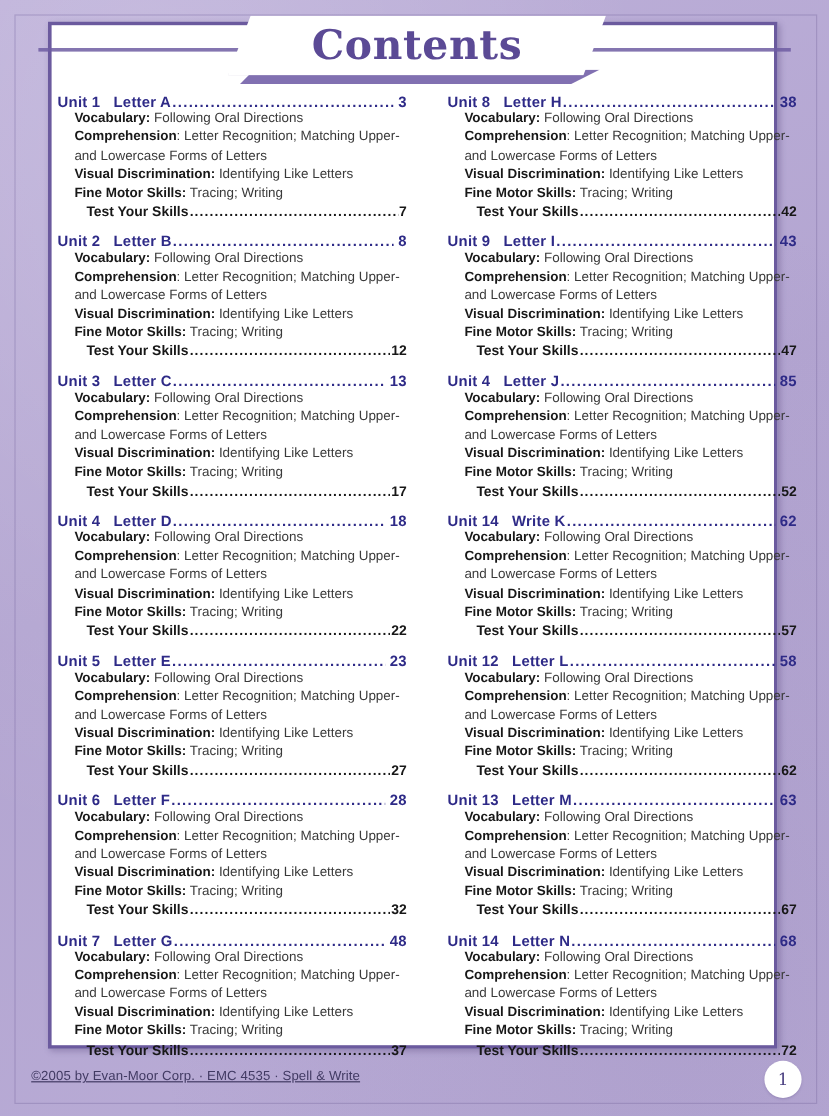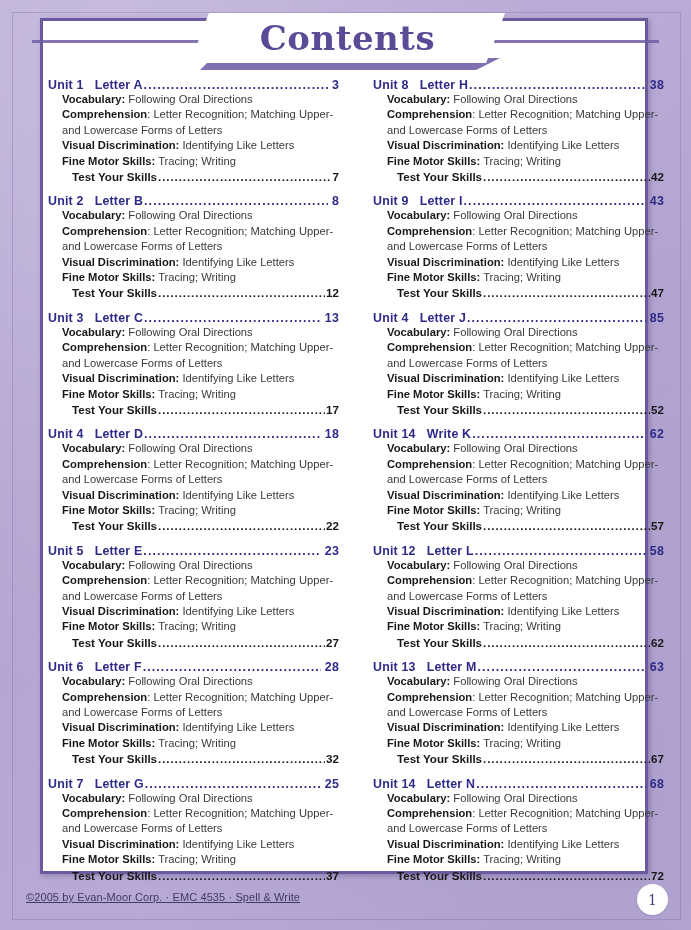--- a/index.html
+++ b/index.html
@@ -234,21 +234,21 @@
           <span>Test Your Skills</span>
           <span class="leader">........................................................................</span>
           <span>32</span>
         </div>
       </div>
       <div class="entry">
         <div class="entry-head">
           <span class="unit">Unit 7</span>
           <span class="ltr">Letter G</span>
           <span class="leader">........................................................................</span>
-          <span class="pg">25</span>
+          <span class="pg">48</span>
         </div>
         <div class="sub"><b>Vocabulary:</b> <span>Following Oral Directions</span></div>
         <div class="sub"><b>Comprehension</b>: <span>Letter Recognition; Matching Upper- and Lowercase Forms of Letters</span></div>
         <div class="sub"><b>Visual Discrimination:</b> <span>Identifying Like Letters</span></div>
         <div class="sub"><b>Fine Motor Skills:</b> <span>Tracing; Writing</span></div>
         <div class="skills">
           <span>Test Your Skills</span>
           <span class="leader">........................................................................</span>
           <span>37</span>
         </div>

